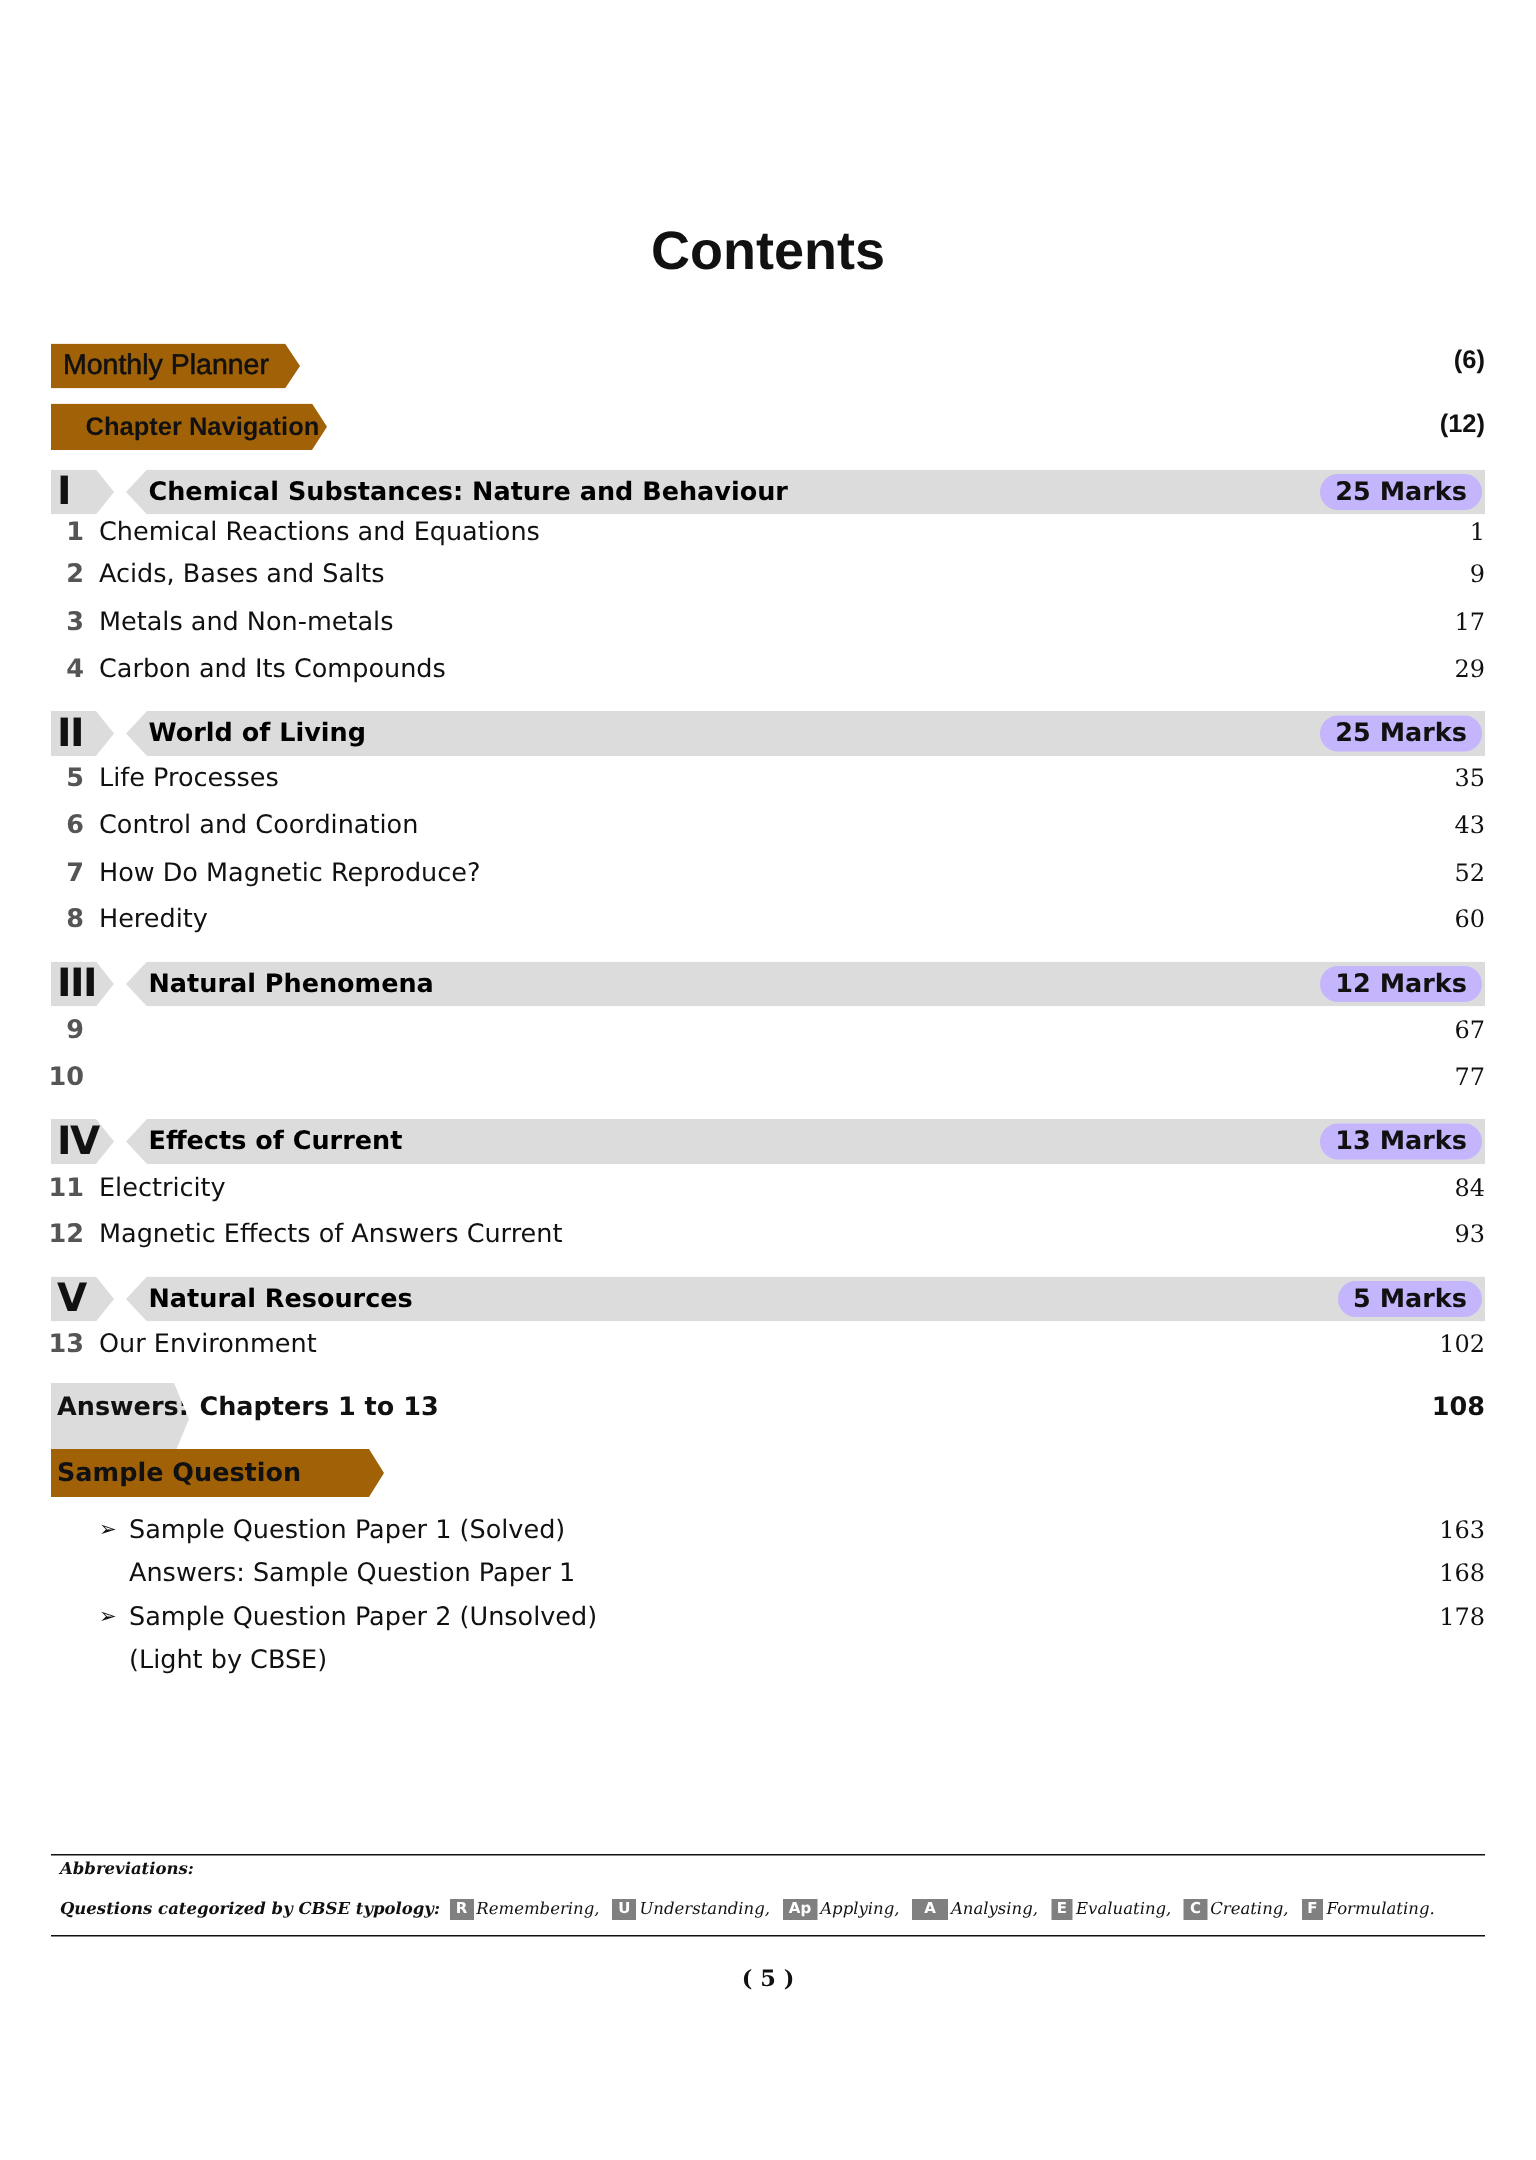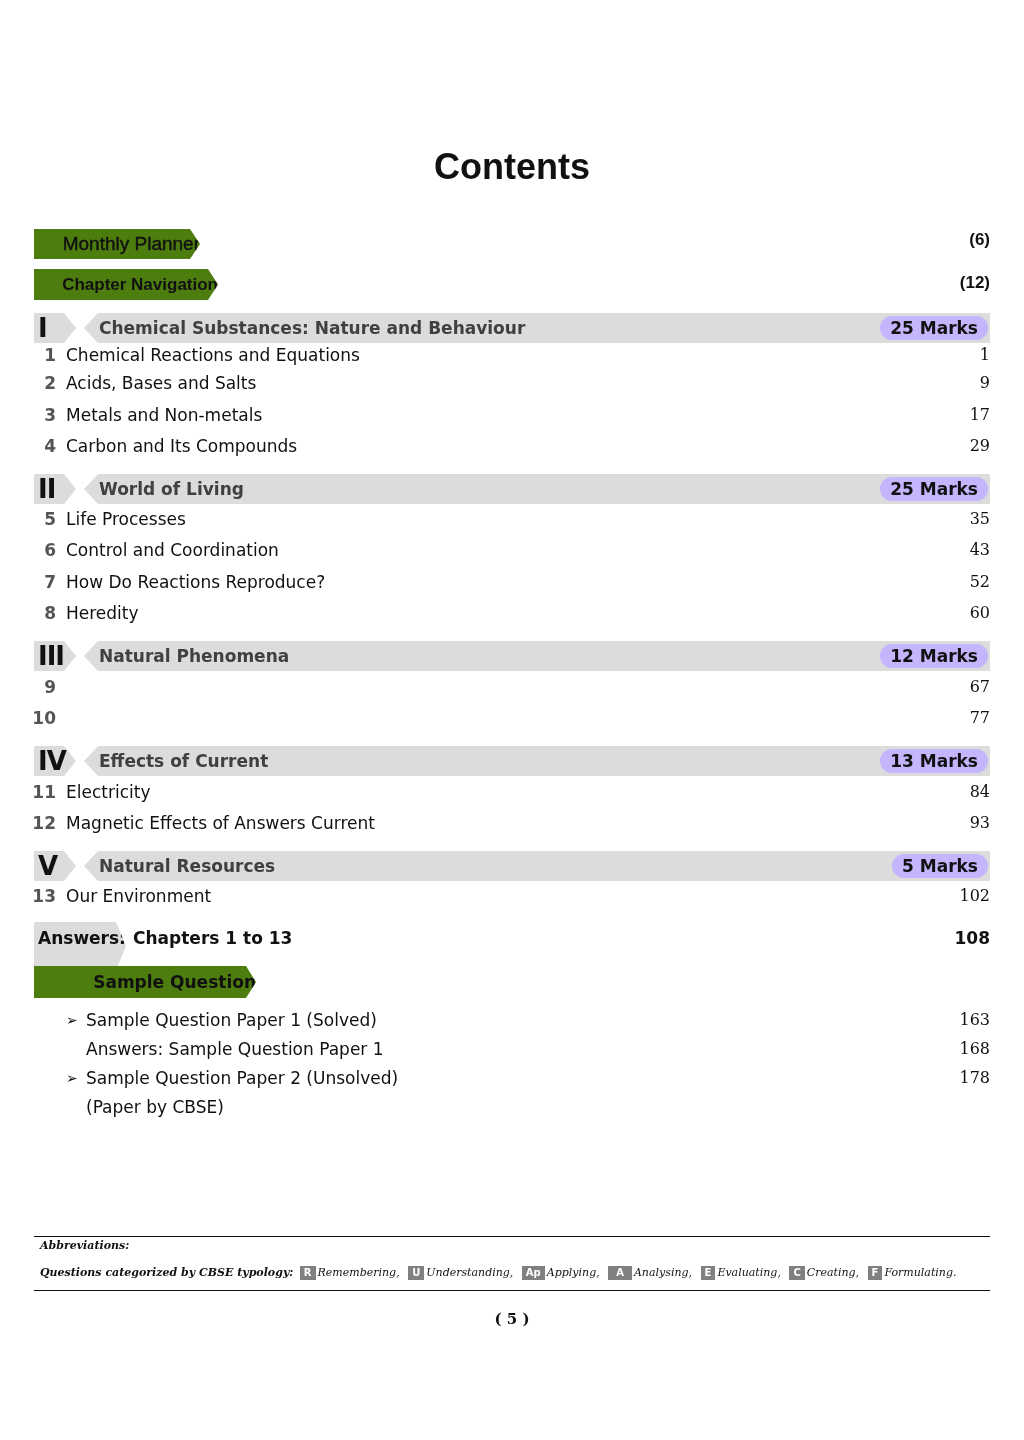--- a/index.html
+++ b/index.html
@@ -2,32 +2,32 @@
 <html><head>
 <meta charset="utf-8">
 <style>
   * { box-sizing: border-box; margin: 0; padding: 0; }
   html, body { width: 1024px; height: 1440px; background: #ffffff; }
   body { position: relative; font-family: "DejaVu Sans", sans-serif; color: #111; overflow: hidden; }
 
   .title { position: absolute; top: 146px; left: 0; width: 1024px; text-align: center;
     font-family: "Liberation Sans", sans-serif; font-weight: bold; font-size: 36px; color: #111; }
 
-  .tag { position: absolute; left: 34px; background: #4d7c0f; font-weight: bold; color: #111;
-    clip-path: polygon(0 0, calc(100% - 10px) 0, 100% 50%, calc(100% - 10px) 100%, 0 100%); text-align: right; }
+  .tag { position: absolute; left: 34px; background: #a16207; font-weight: bold; color: #111;
+    clip-path: polygon(0 0, calc(100% - 10px) 0, 100% 50%, calc(100% - 10px) 100%, 0 100%); }
   .tag.arial { font-family: "Liberation Sans", sans-serif; }
   .right-num { position: absolute; right: 34px; font-family: "Liberation Sans", sans-serif; font-weight: bold; font-size: 17px; }
 
   .unit-bar { position: absolute; left: 34px; width: 956px; height: 30px; }
   .unit-roman { position: absolute; left: 0; top: 0; width: 42px; height: 30px; background: #dcdcdc;
     clip-path: polygon(0 0, 30px 0, 42px 50%, 30px 100%, 0 100%);
     font-family: "DejaVu Sans", sans-serif; font-weight: bold; font-size: 26px; line-height: 30px; padding-left: 4px; color: #111; letter-spacing: -1px; }
   .unit-title-band { position: absolute; left: 50px; right: 0; top: 0; height: 30px; background: #dcdcdc;
     clip-path: polygon(14px 0, 100% 0, 100% 100%, 14px 100%, 0 50%); }
-  .unit-title { position: absolute; left: 65px; top: 0; line-height: 30px; font-weight: bold; font-size: 17px; color: #404040; }
+  .unit-title { position: absolute; left: 65px; top: 0; line-height: 30px; font-weight: bold; font-size: 17px; color: #000000; }
   .marks-pill { position: absolute; right: 2px; top: 3px; height: 24px; line-height: 24px; padding: 0 10px;
     background: #c4b5fd; border-radius: 12px; font-weight: bold; font-size: 17px; color: #111; }
 
   .chapter { position: absolute; left: 34px; width: 956px; height: 24px; line-height: 24px; font-size: 17px; }
   .ch-num { position: absolute; right: calc(100% - 22px); font-weight: bold; color: #555; }
   .ch-title { position: absolute; left: 32px; color: #111; }
   .ch-page { position: absolute; right: 0; font-family: "DejaVu Serif", serif; font-size: 16px; color: #111; }
 
   .sq-item { position: absolute; left: 66px; width: 924px; height: 24px; line-height: 24px; font-size: 17px; }
   .sq-arrow { position: absolute; left: 0; font-size: 14px; color: #111; }
@@ -103,21 +103,21 @@
   <span class="ch-title">Life Processes</span>
   <span class="ch-page">35</span>
 </div>
 <div class="chapter" style="top:538px;">
   <span class="ch-num">6</span>
   <span class="ch-title">Control and Coordination</span>
   <span class="ch-page">43</span>
 </div>
 <div class="chapter" style="top:570px;">
   <span class="ch-num">7</span>
-  <span class="ch-title">How Do Reactions Reproduce?</span>
+  <span class="ch-title">How Do Magnetic Reproduce?</span>
   <span class="ch-page">52</span>
 </div>
 <div class="chapter" style="top:601px;">
   <span class="ch-num">8</span>
   <span class="ch-title">Heredity</span>
   <span class="ch-page">60</span>
 </div>
 
 <div class="unit-bar" style="top:641px;">
   <div class="unit-roman">III</div>
@@ -179,21 +179,21 @@
 <div class="sq-item" style="top:1037px;">
   <span class="sq-title">Answers: Sample Question Paper 1</span>
   <span class="sq-page">168</span>
 </div>
 <div class="sq-item" style="top:1066px;">
   <span class="sq-arrow">➢</span>
   <span class="sq-title">Sample Question Paper 2 (Unsolved)</span>
   <span class="sq-page">178</span>
 </div>
 <div class="sq-item" style="top:1095px;">
-  <span class="sq-title">(Paper by CBSE)</span>
+  <span class="sq-title">(Light by CBSE)</span>
 </div>
 
 <div class="rule" style="top:1236px;"></div>
 <div class="abbr-head">Abbreviations:</div>
 <div class="abbr-line">
   <b>Questions categorized by CBSE typology:</b>
   <span class="code-box">R</span><span class="abbr-word">Remembering,</span>
   <span class="code-box">U</span><span class="abbr-word">Understanding,</span>
   <span class="code-box">Ap</span><span class="abbr-word">Applying,</span>
   <span class="code-box" style="padding:0 8px;">A</span><span class="abbr-word">Analysing,</span>

